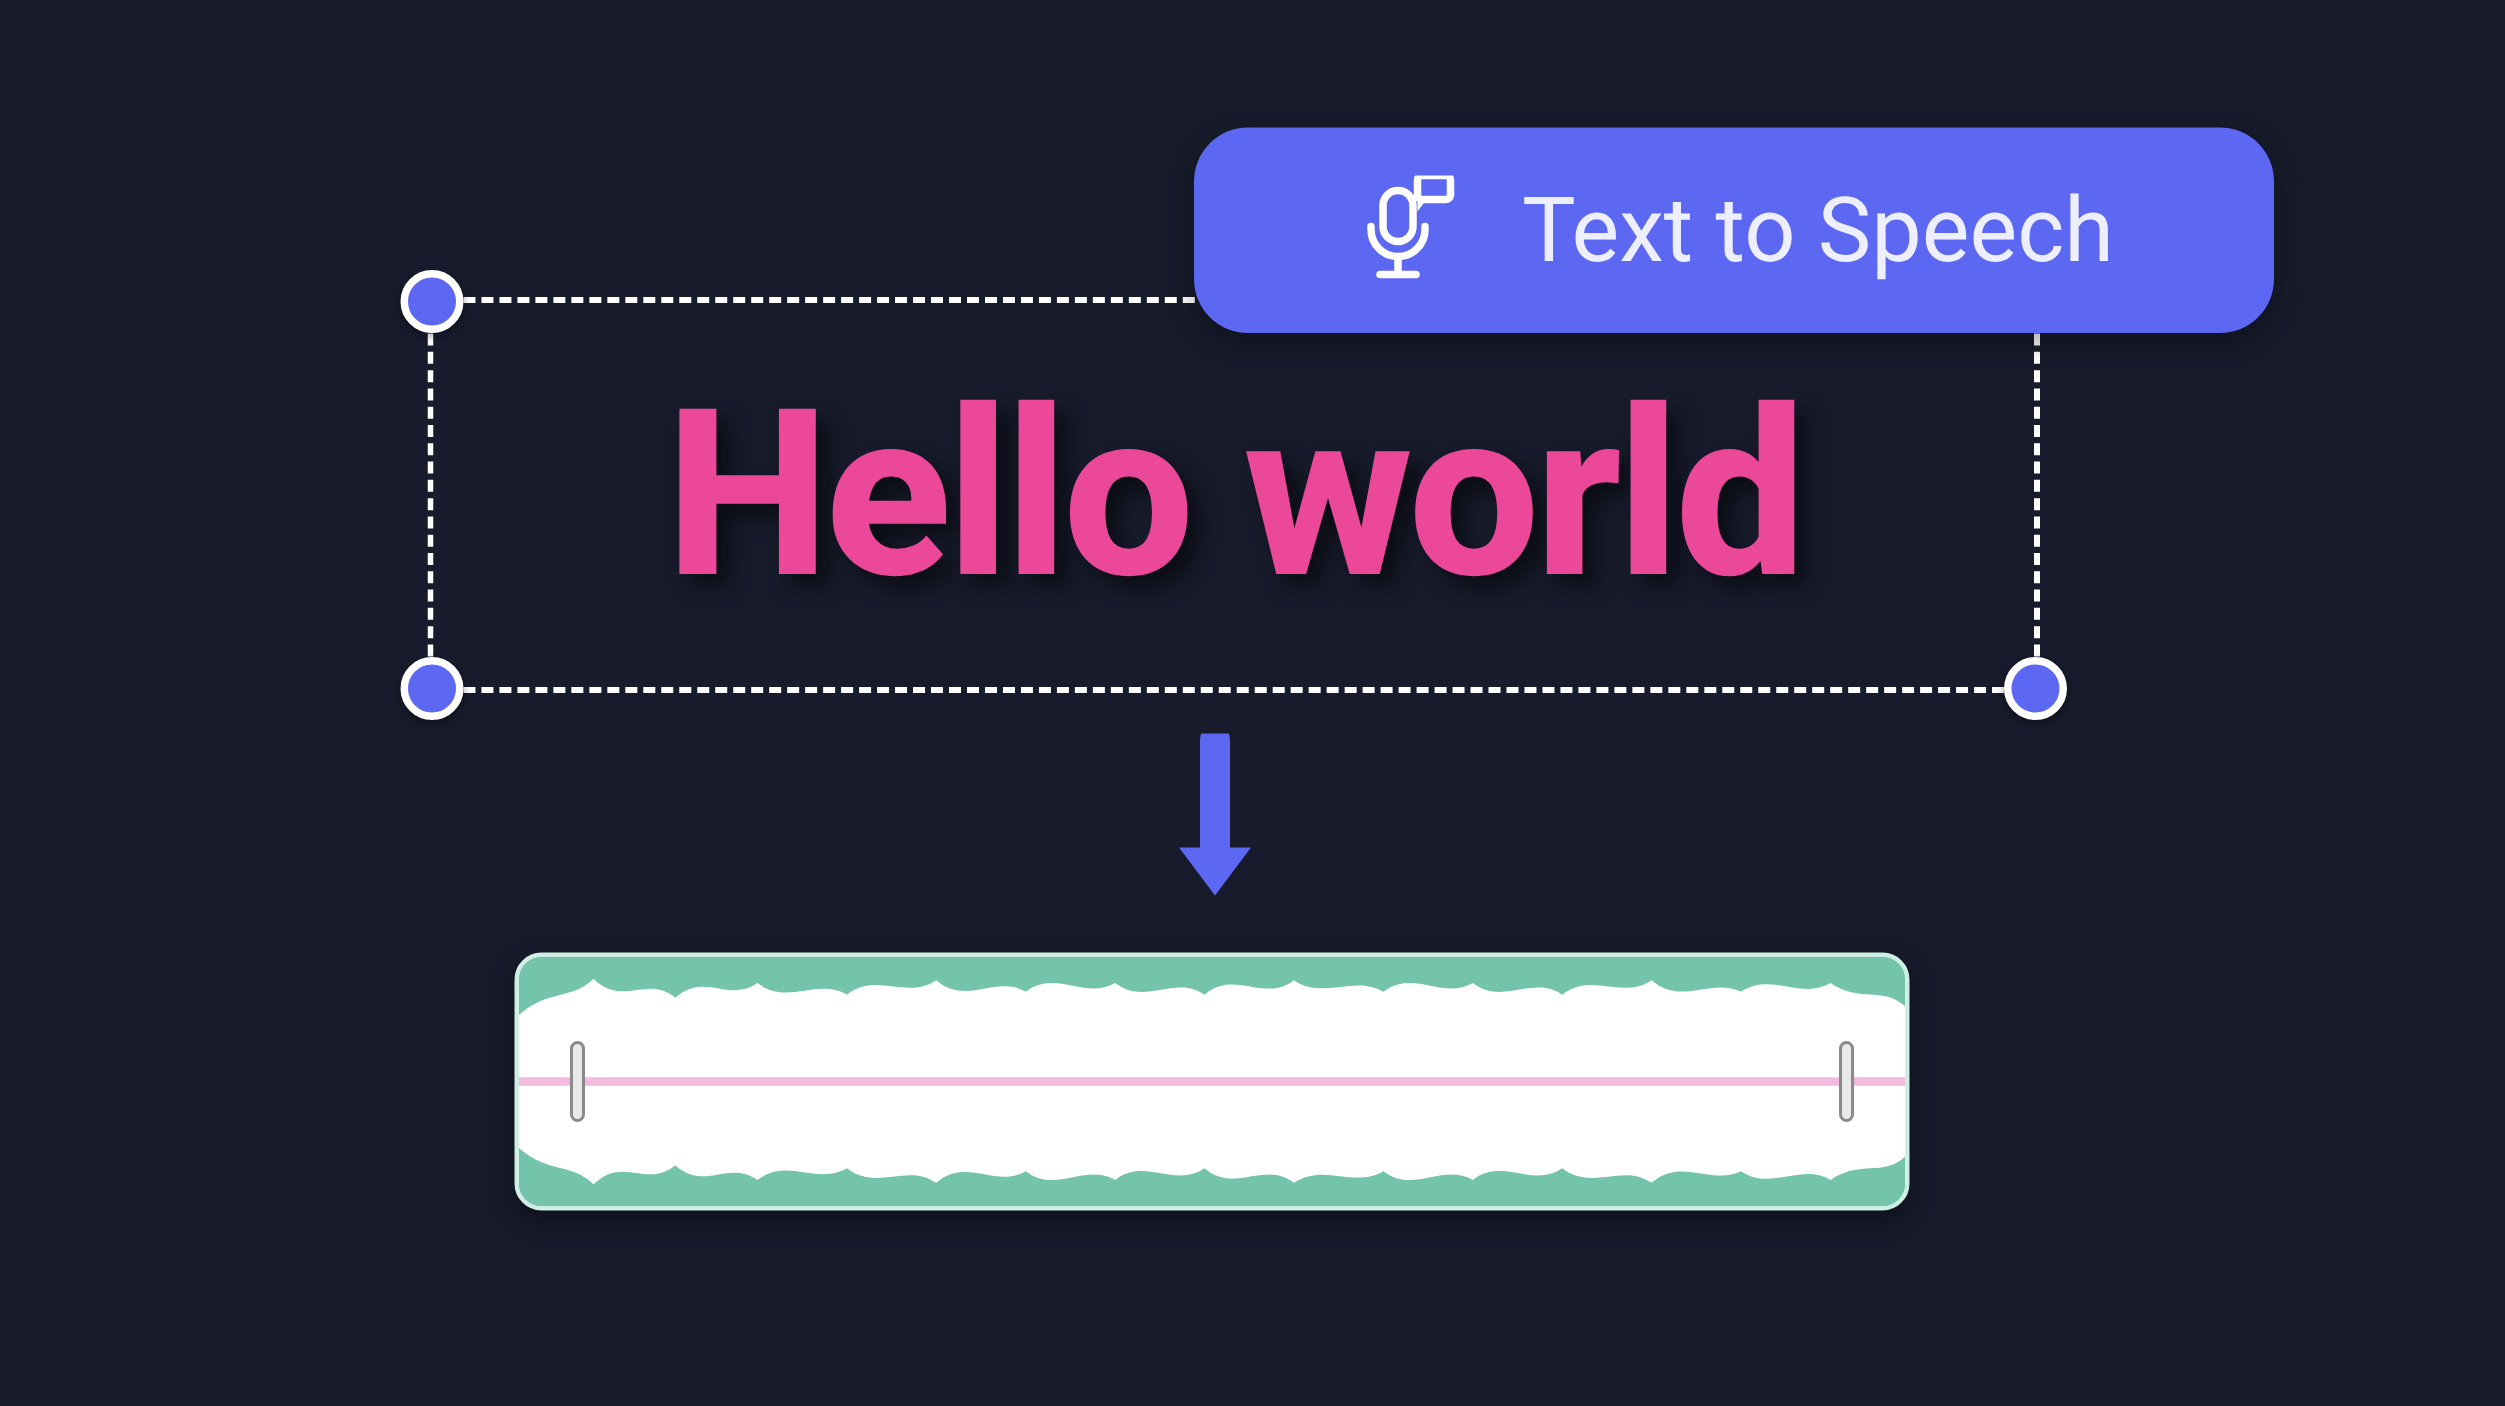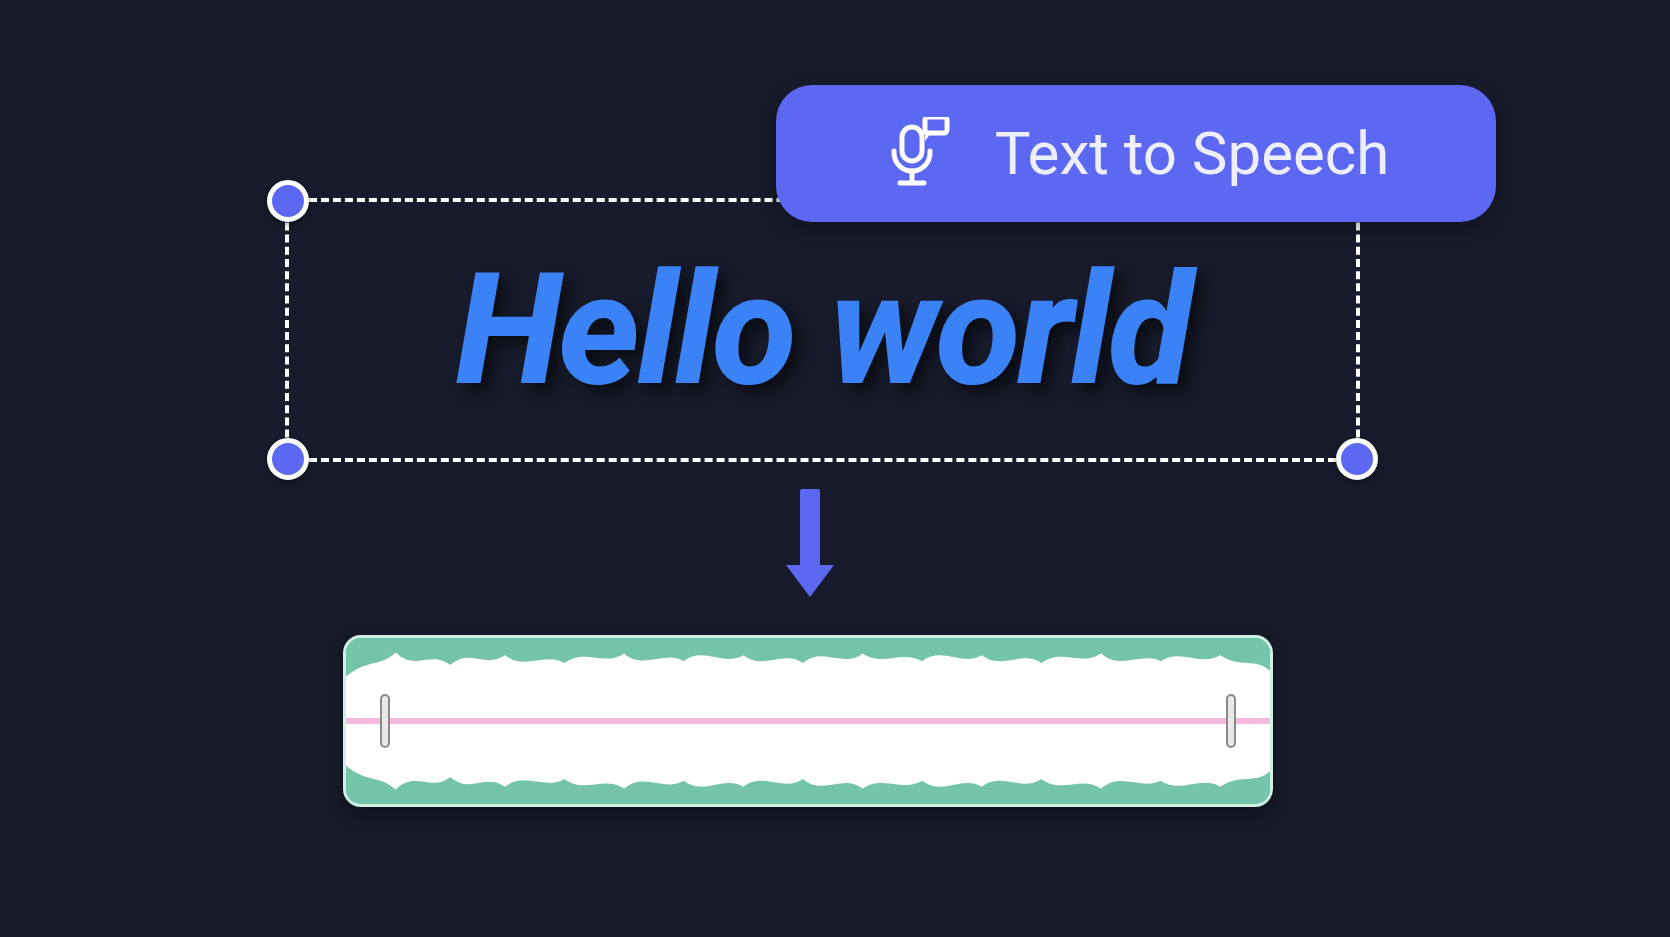--- a/index.html
+++ b/index.html
@@ -36,34 +36,33 @@
   }
   .sel-handle.tl { left: -22px;  top: -22px; }
   .sel-handle.br { right: -22px; bottom: -22px; }
   .sel-handle.bl { left: -22px;  bottom: -22px; }
 
   .selected-text {
     position: absolute;
     left: 50%;
     top: 50%;
     transform: translate(-50%, -50%);
-    color: #3b82f6;
+    color: #ec4899;
     font-weight: 800;
     font-size: 155px;
     line-height: 1;
     letter-spacing: -3px;
     white-space: nowrap;
     text-shadow: 8px 8px 14px rgba(0,0,0,.55);
-    font-style: italic;
   }
 
   
   .tts-button {
     position: absolute;
-    left: 776px;
+    left: 796px;
     top: 85px;
     width: 720px;
     height: 137px;
     background: #5C67F2;
     border-radius: 36px;
     display: flex;
     align-items: center;
     justify-content: center;
     gap: 44px;
     cursor: pointer;

